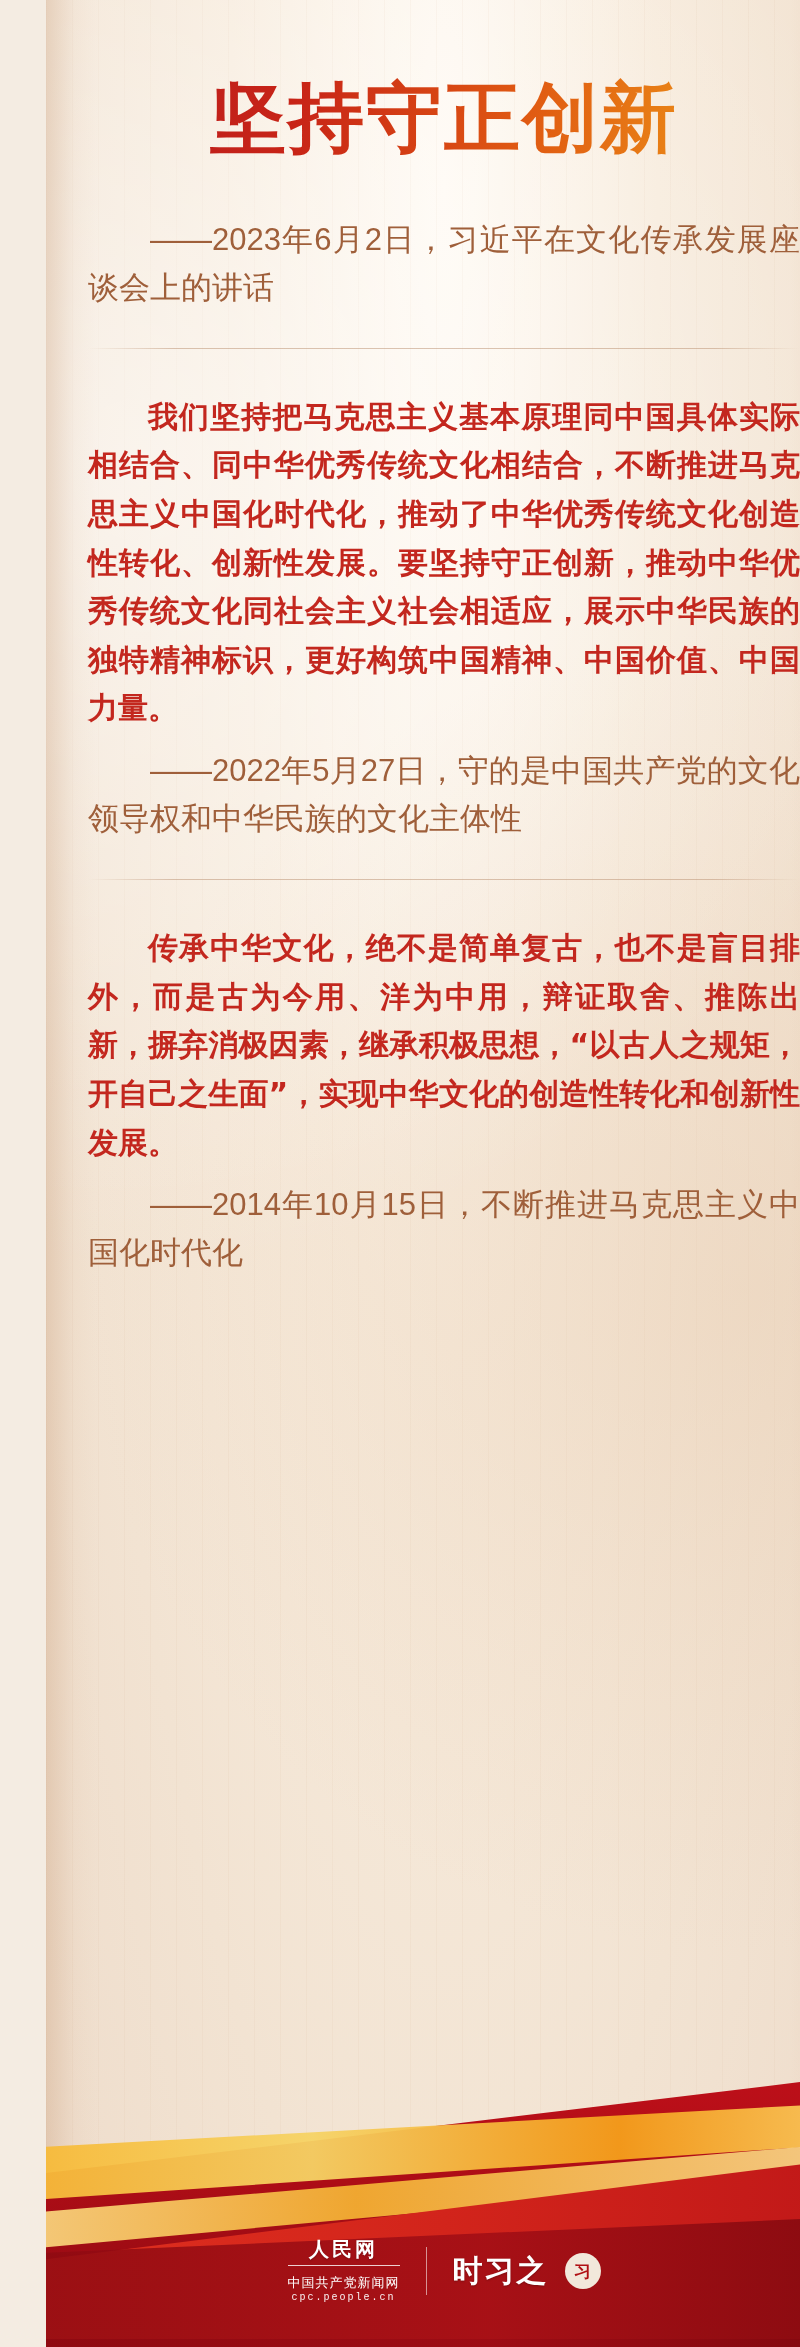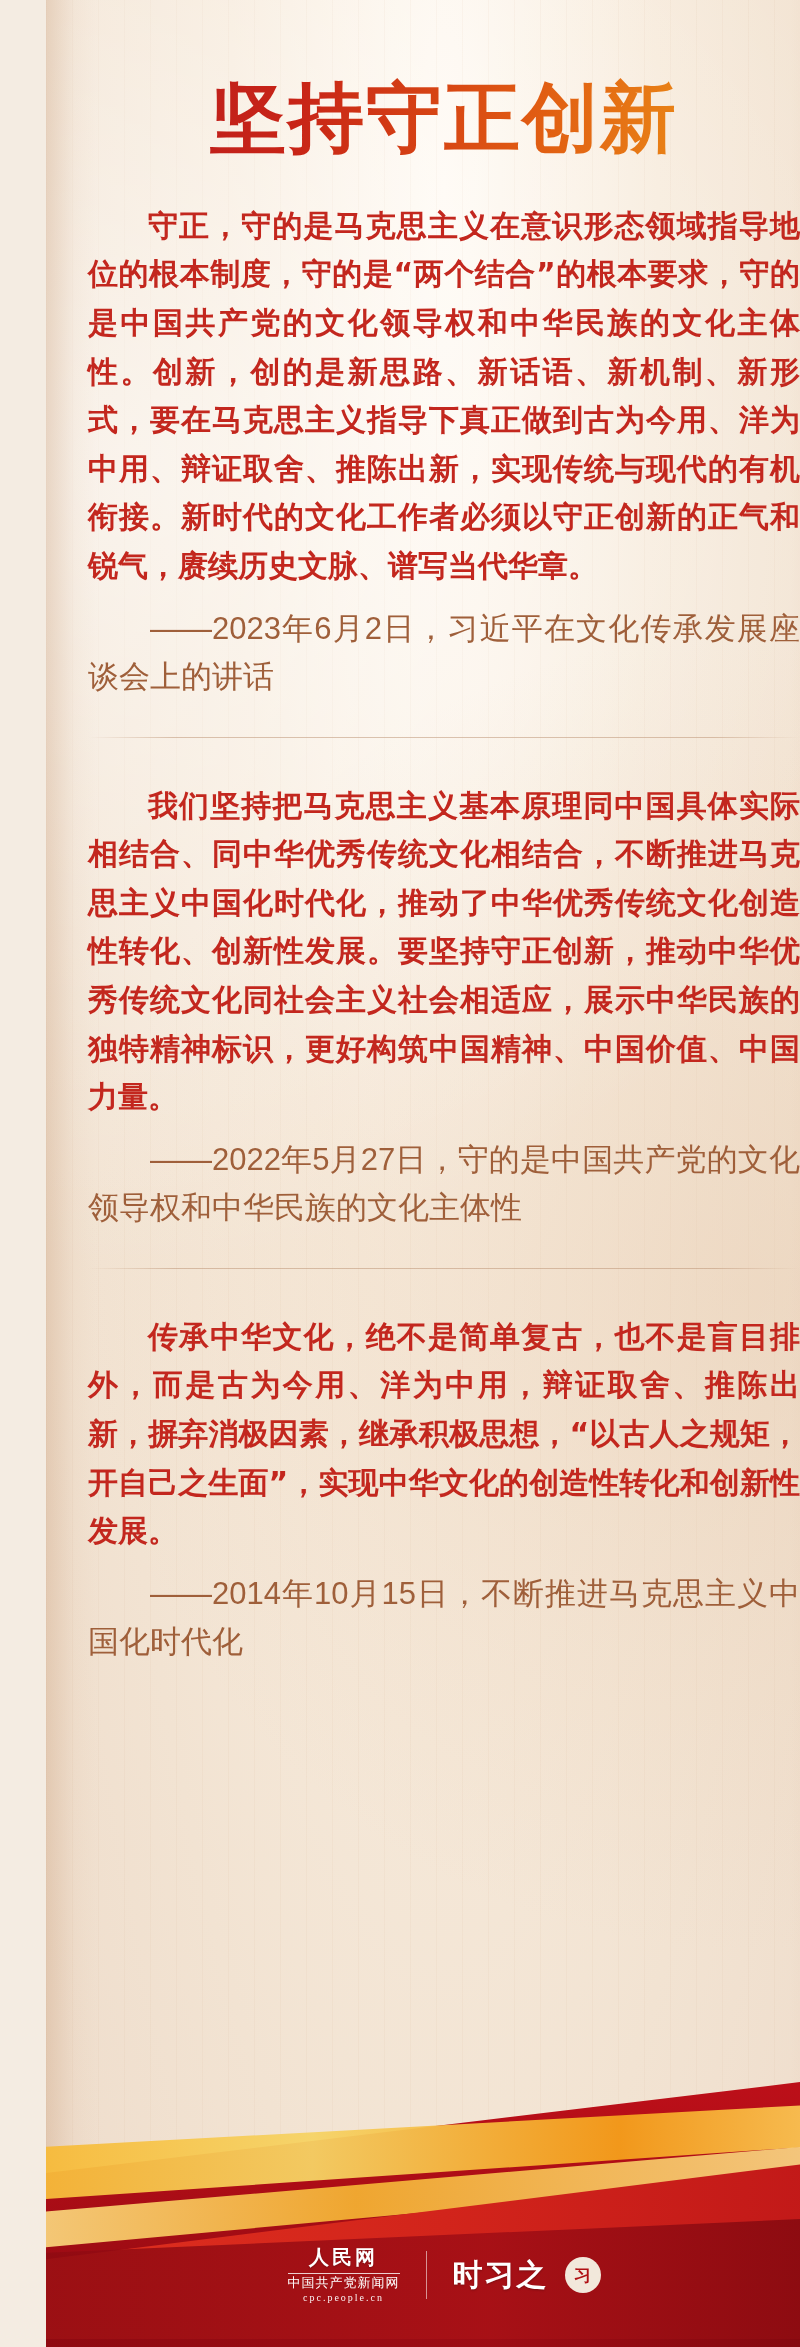--- a/index.html
+++ b/index.html
@@ -185,28 +185,28 @@
     font-weight: bold;
     letter-spacing: 3px;
     font-family: "DejaVu Serif", "Liberation Serif", serif;
     text-shadow: 0 1px 2px rgba(0,0,0,0.25);
   }
   .logo-people .sub {
     margin-top: 6px;
     font-size: 13px;
     letter-spacing: 1px;
     border-top: 1px solid rgba(255,255,255,0.8);
-    padding-top: 2px;
+    padding-top: 10px;
   }
   .logo-people .url {
     margin-top: 4px;
     font-size: 10px;
     letter-spacing: 2px;
     opacity: 0.95;
-    font-family: Liberation Serif, serif;
+    font-family: Liberation Mono, monospace;
   }
   .logo-sep {
     width: 1px;
     height: 48px;
     background: rgba(255,255,255,0.55);
   }
   .logo-shixi {
     display: flex;
     align-items: center;
     gap: 16px;
@@ -240,21 +240,20 @@
   <div class="texture"></div>
   <div class="texture2"></div>
   <div class="edge-left"></div>
   <div class="edge-right"></div>
 
   <div class="content">
 
     <h1 class="title">坚持守正创新</h1>
 
     <div class="quote-block">
-      <p class="quote-text">守正，守的是马克思主义在意识形态领域指导地位的根本制度，守的是“两个结合”的根本要求，守的是中国共产党的文化领导权和中华民族的文化主体性。创新，创的是新思路、新话语、新机制、新形式，要在马克思主义指导下真正做到古为今用、洋为中用、辩证取舍、推陈出新，实现传统与现代的有机衔接。新时代的文化工作者必须以守正创新的正气和锐气，赓续历史文脉、谱写当代华章。</p>
       <p class="quote-source">——2023年6月2日，习近平在文化传承发展座谈会上的讲话</p>
     </div>
 
     <div class="divider"></div>
 
     <div class="quote-block">
       <p class="quote-text">我们坚持把马克思主义基本原理同中国具体实际相结合、同中华优秀传统文化相结合，不断推进马克思主义中国化时代化，推动了中华优秀传统文化创造性转化、创新性发展。要坚持守正创新，推动中华优秀传统文化同社会主义社会相适应，展示中华民族的独特精神标识，更好构筑中国精神、中国价值、中国力量。</p>
       <p class="quote-source">——2022年5月27日，守的是中国共产党的文化领导权和中华民族的文化主体性</p>
     </div>
 

